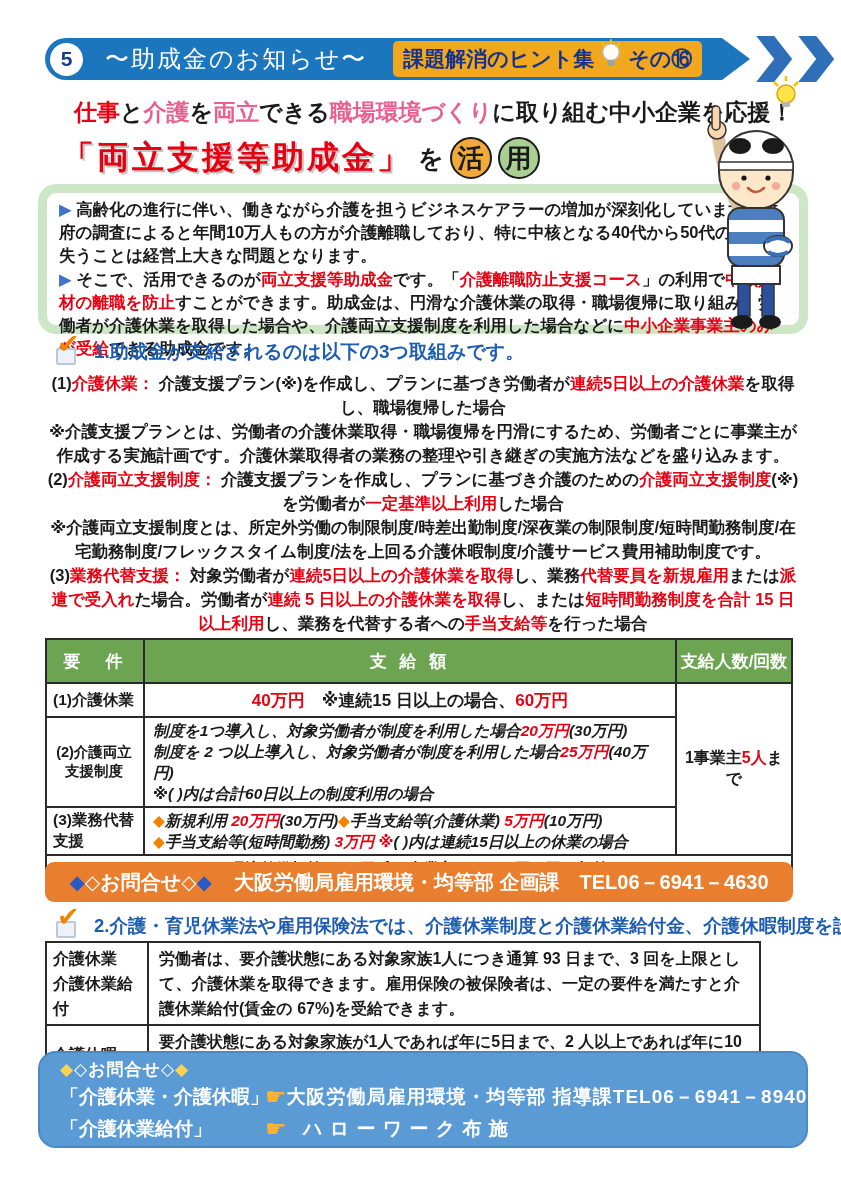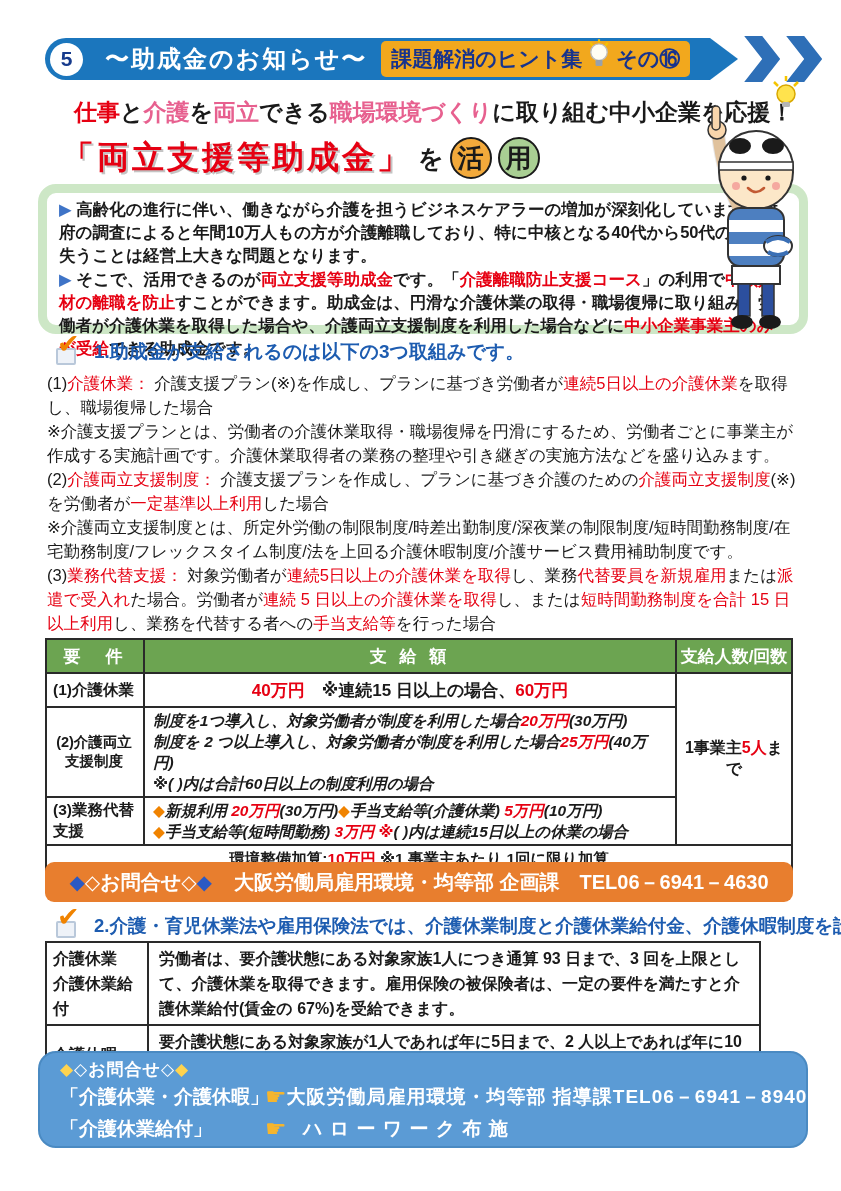--- a/index.html
+++ b/index.html
@@ -14,21 +14,21 @@
   .c-blu2 { color:#2b59c3; }
   .c-org  { color:#f08300; }
   .c-yel  { color:#ffd34f; }
 
   
   .header { position:absolute; top:36px; left:45px; display:flex; align-items:center; }
   .hbar { display:flex; align-items:center; background:#1b76bd; height:42px;
           border-radius:21px 0 0 21px; padding:0 4px 0 5px; }
   .num-circle { width:33px; height:33px; border-radius:50%; background:#fff; color:#163a8c;
           font-weight:bold; font-size:21px; display:flex; align-items:center; justify-content:center; }
-  .htitle { color:#fff; font-weight:bold; font-size:24px; letter-spacing:2px; margin:0 14px 0 22px; white-space:nowrap; }
+  .htitle { color:#fff; font-weight:normal; font-size:24px; letter-spacing:2px; margin:0 26px 0 22px; white-space:nowrap; }
   .hint-box { background:#f2a81d; border-radius:5px; height:36px; display:flex; align-items:center;
           padding:0 10px; color:#17338d; font-weight:bold; font-size:21px; white-space:nowrap; gap:4px; margin-right:16px; }
   .bulb-sm { position:relative; top:-4px; }
   .tip { width:0; height:0; border-top:21px solid transparent; border-bottom:21px solid transparent;
           border-left:28px solid #1b76bd; }
   .chev { width:36px; height:46px; background:#2e6fb7; margin-left:6px;
           clip-path:polygon(0 0, 50% 0, 100% 50%, 50% 100%, 0 100%, 50% 50%); }
 
   
   .title1 { position:absolute; top:97px; left:74px; font-size:23px; font-weight:bold; white-space:nowrap; }
@@ -51,26 +51,26 @@
   
   .sec-head { position:absolute; left:56px; display:flex; align-items:flex-end; gap:12px; }
   .sec-title { font-size:19px; font-weight:bold; color:#1d5cb0; white-space:nowrap; }
   .chk { position:relative; width:26px; height:24px; display:inline-block; flex:0 0 26px; }
   .chk-box { position:absolute; left:0; bottom:0; width:20px; height:17px;
             border:2px solid #b9c8da; background:#eef2f8; border-radius:2px; }
   .chk-mark { position:absolute; left:1px; top:-13px; color:#f08300; font-size:27px; font-weight:bold; }
 
   
   .body1 { position:absolute; top:371px; left:47px; width:752px;
-            font-size:16.5px; font-weight:normal; line-height:24px; }
+            font-size:16.5px; font-weight:bold; line-height:24px;text-align:center; }
 
   
   table { border-collapse:collapse; table-layout:fixed; }
   .t1 { position:absolute; top:638px; left:45px; width:748px; font-size:15.5px; font-weight:bold; }
-  .t1 th { background:#6ca451; color:#fff; border:2px solid #2a2a2a; height:34px;
+  .t1 th { background:#6ca451; color:#fff; border:2px solid #2a2a2a; height:44px;
             font-size:17px; font-weight:bold; letter-spacing:4px; }
   .t1 td { border:2px solid #2a2a2a; padding:2px 8px; vertical-align:middle; }
   .t1 .lbl { padding-left:6px; }
   .t1 .money-line { text-align:center; font-size:17px; height:34px; }
   .t1 .cell-line { line-height:21px;font-style:italic; }
   .t1 .limit { text-align:center; font-size:16px; padding:0 4px; }
   .t1 .bonus { text-align:center; height:28px; font-size:15.5px; }
 
   .contact1 { position:absolute; top:862px; left:45px; width:748px; height:40px;
             background:#e87e2e; border-radius:9px; display:flex; align-items:center;

